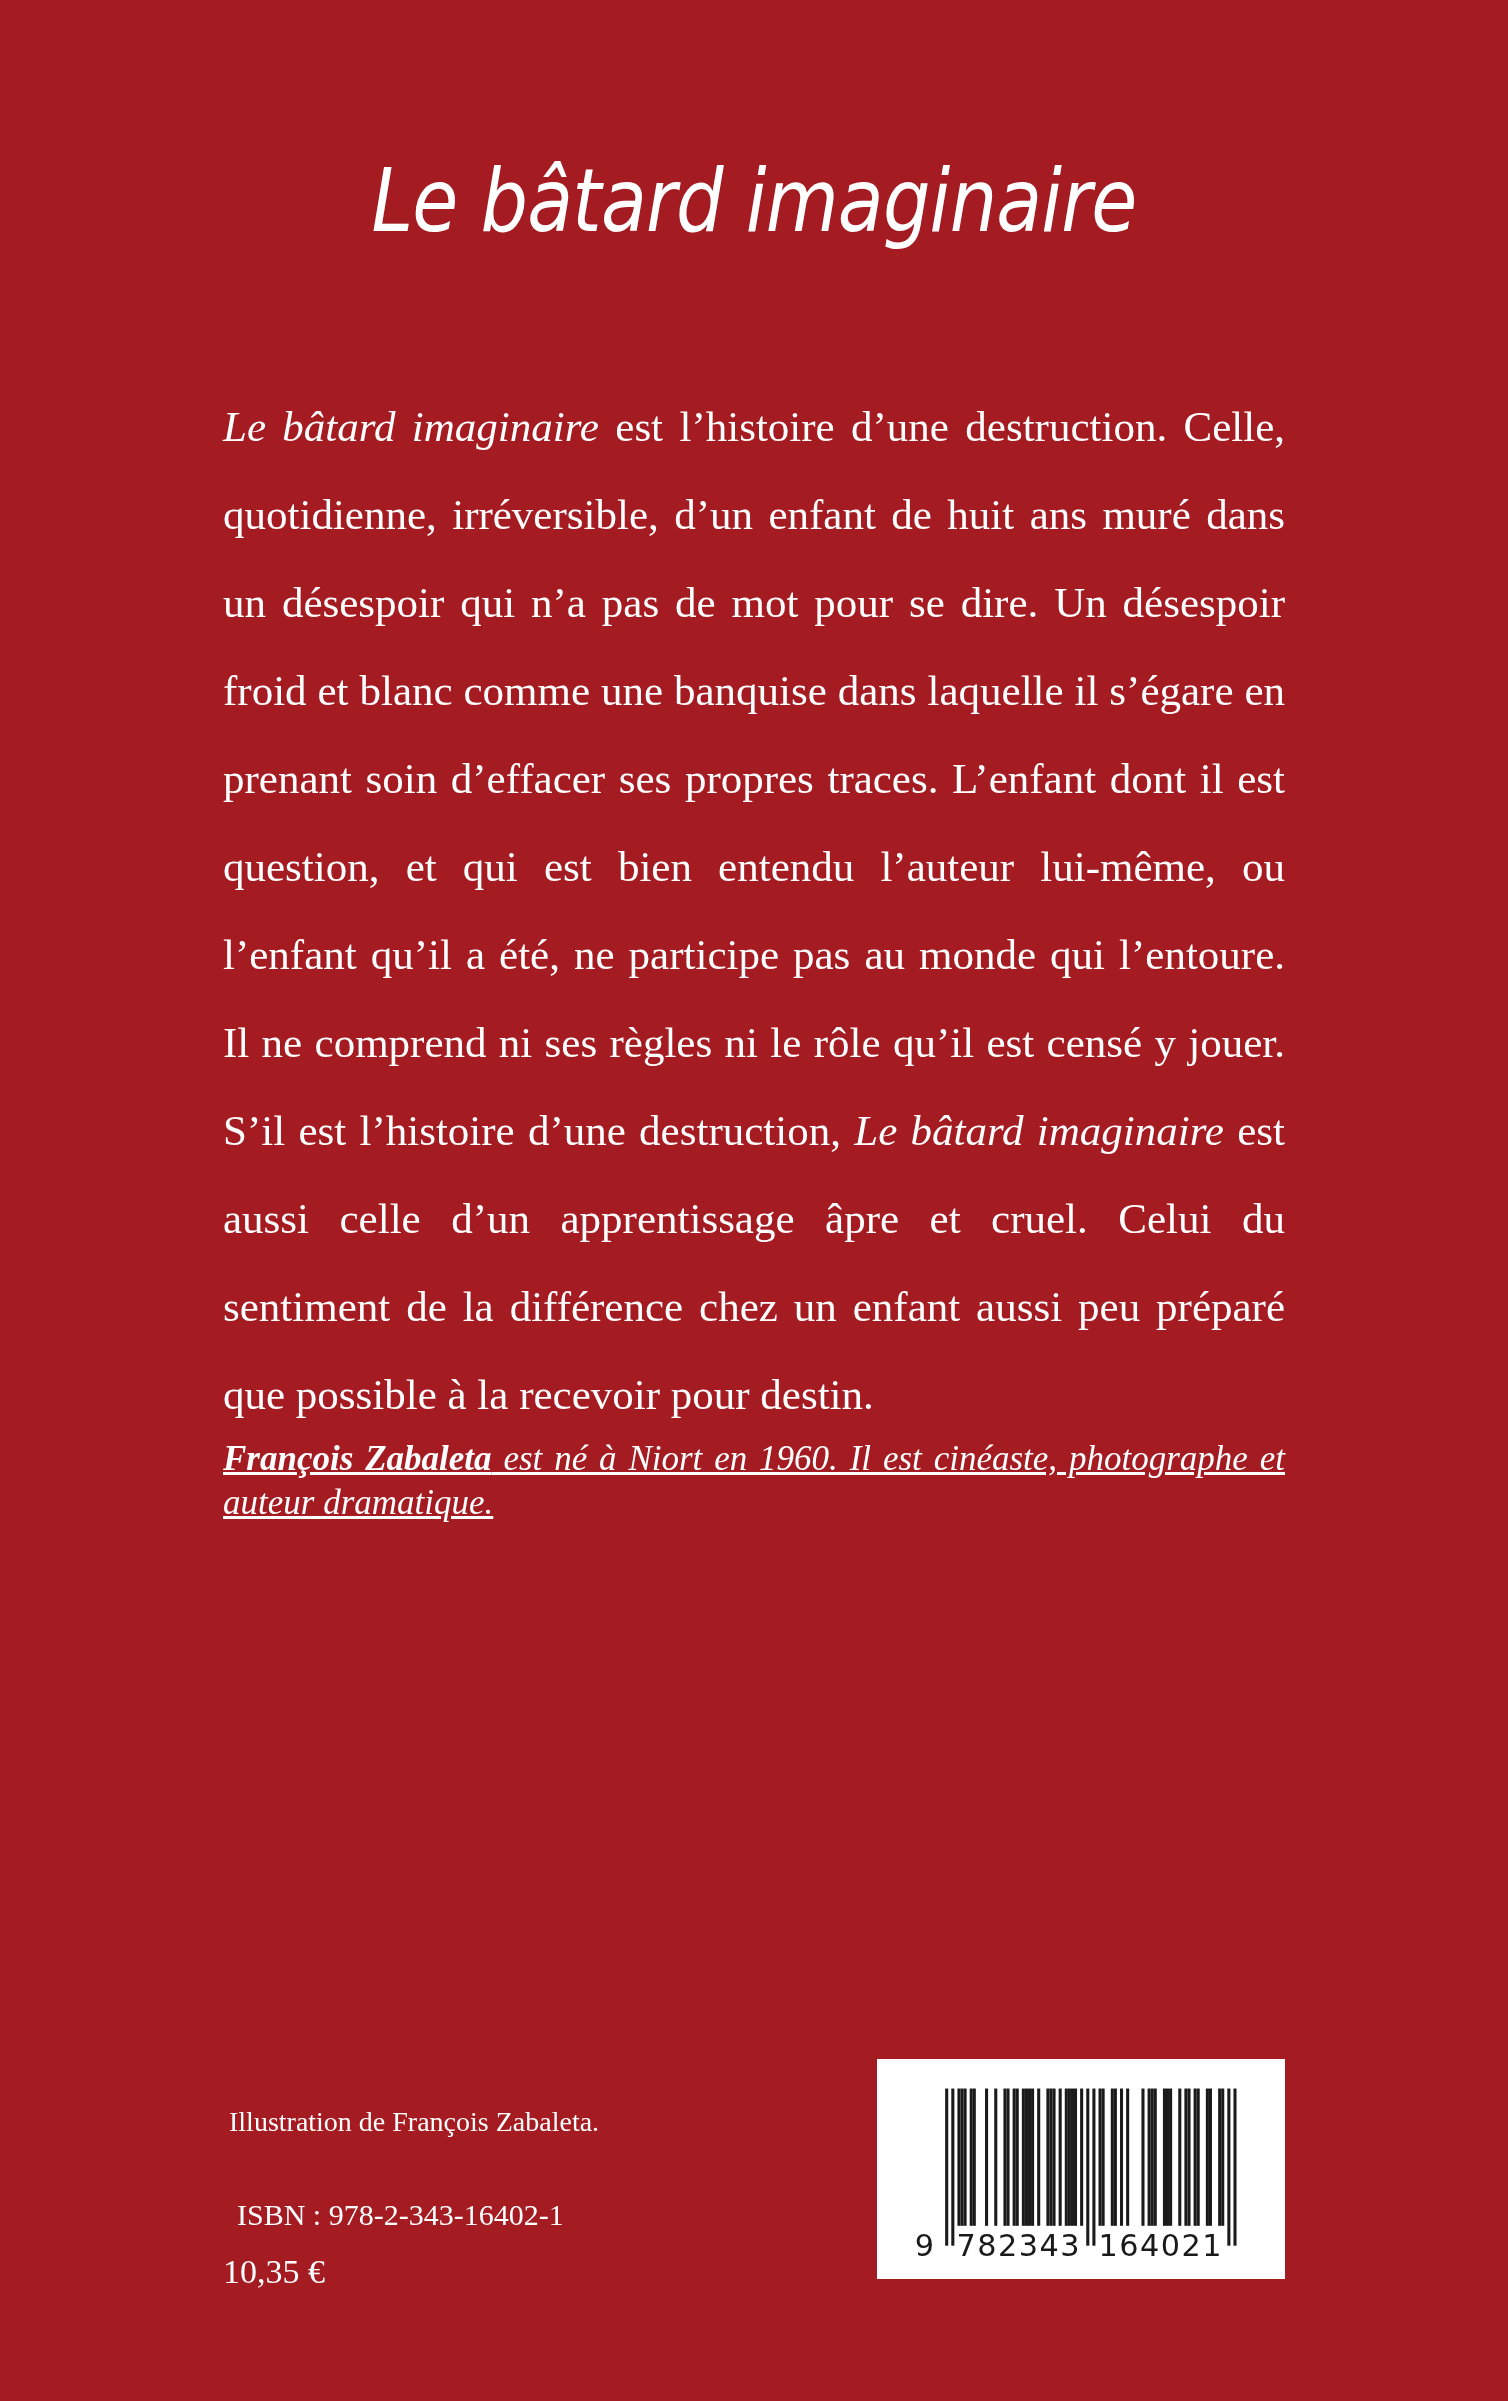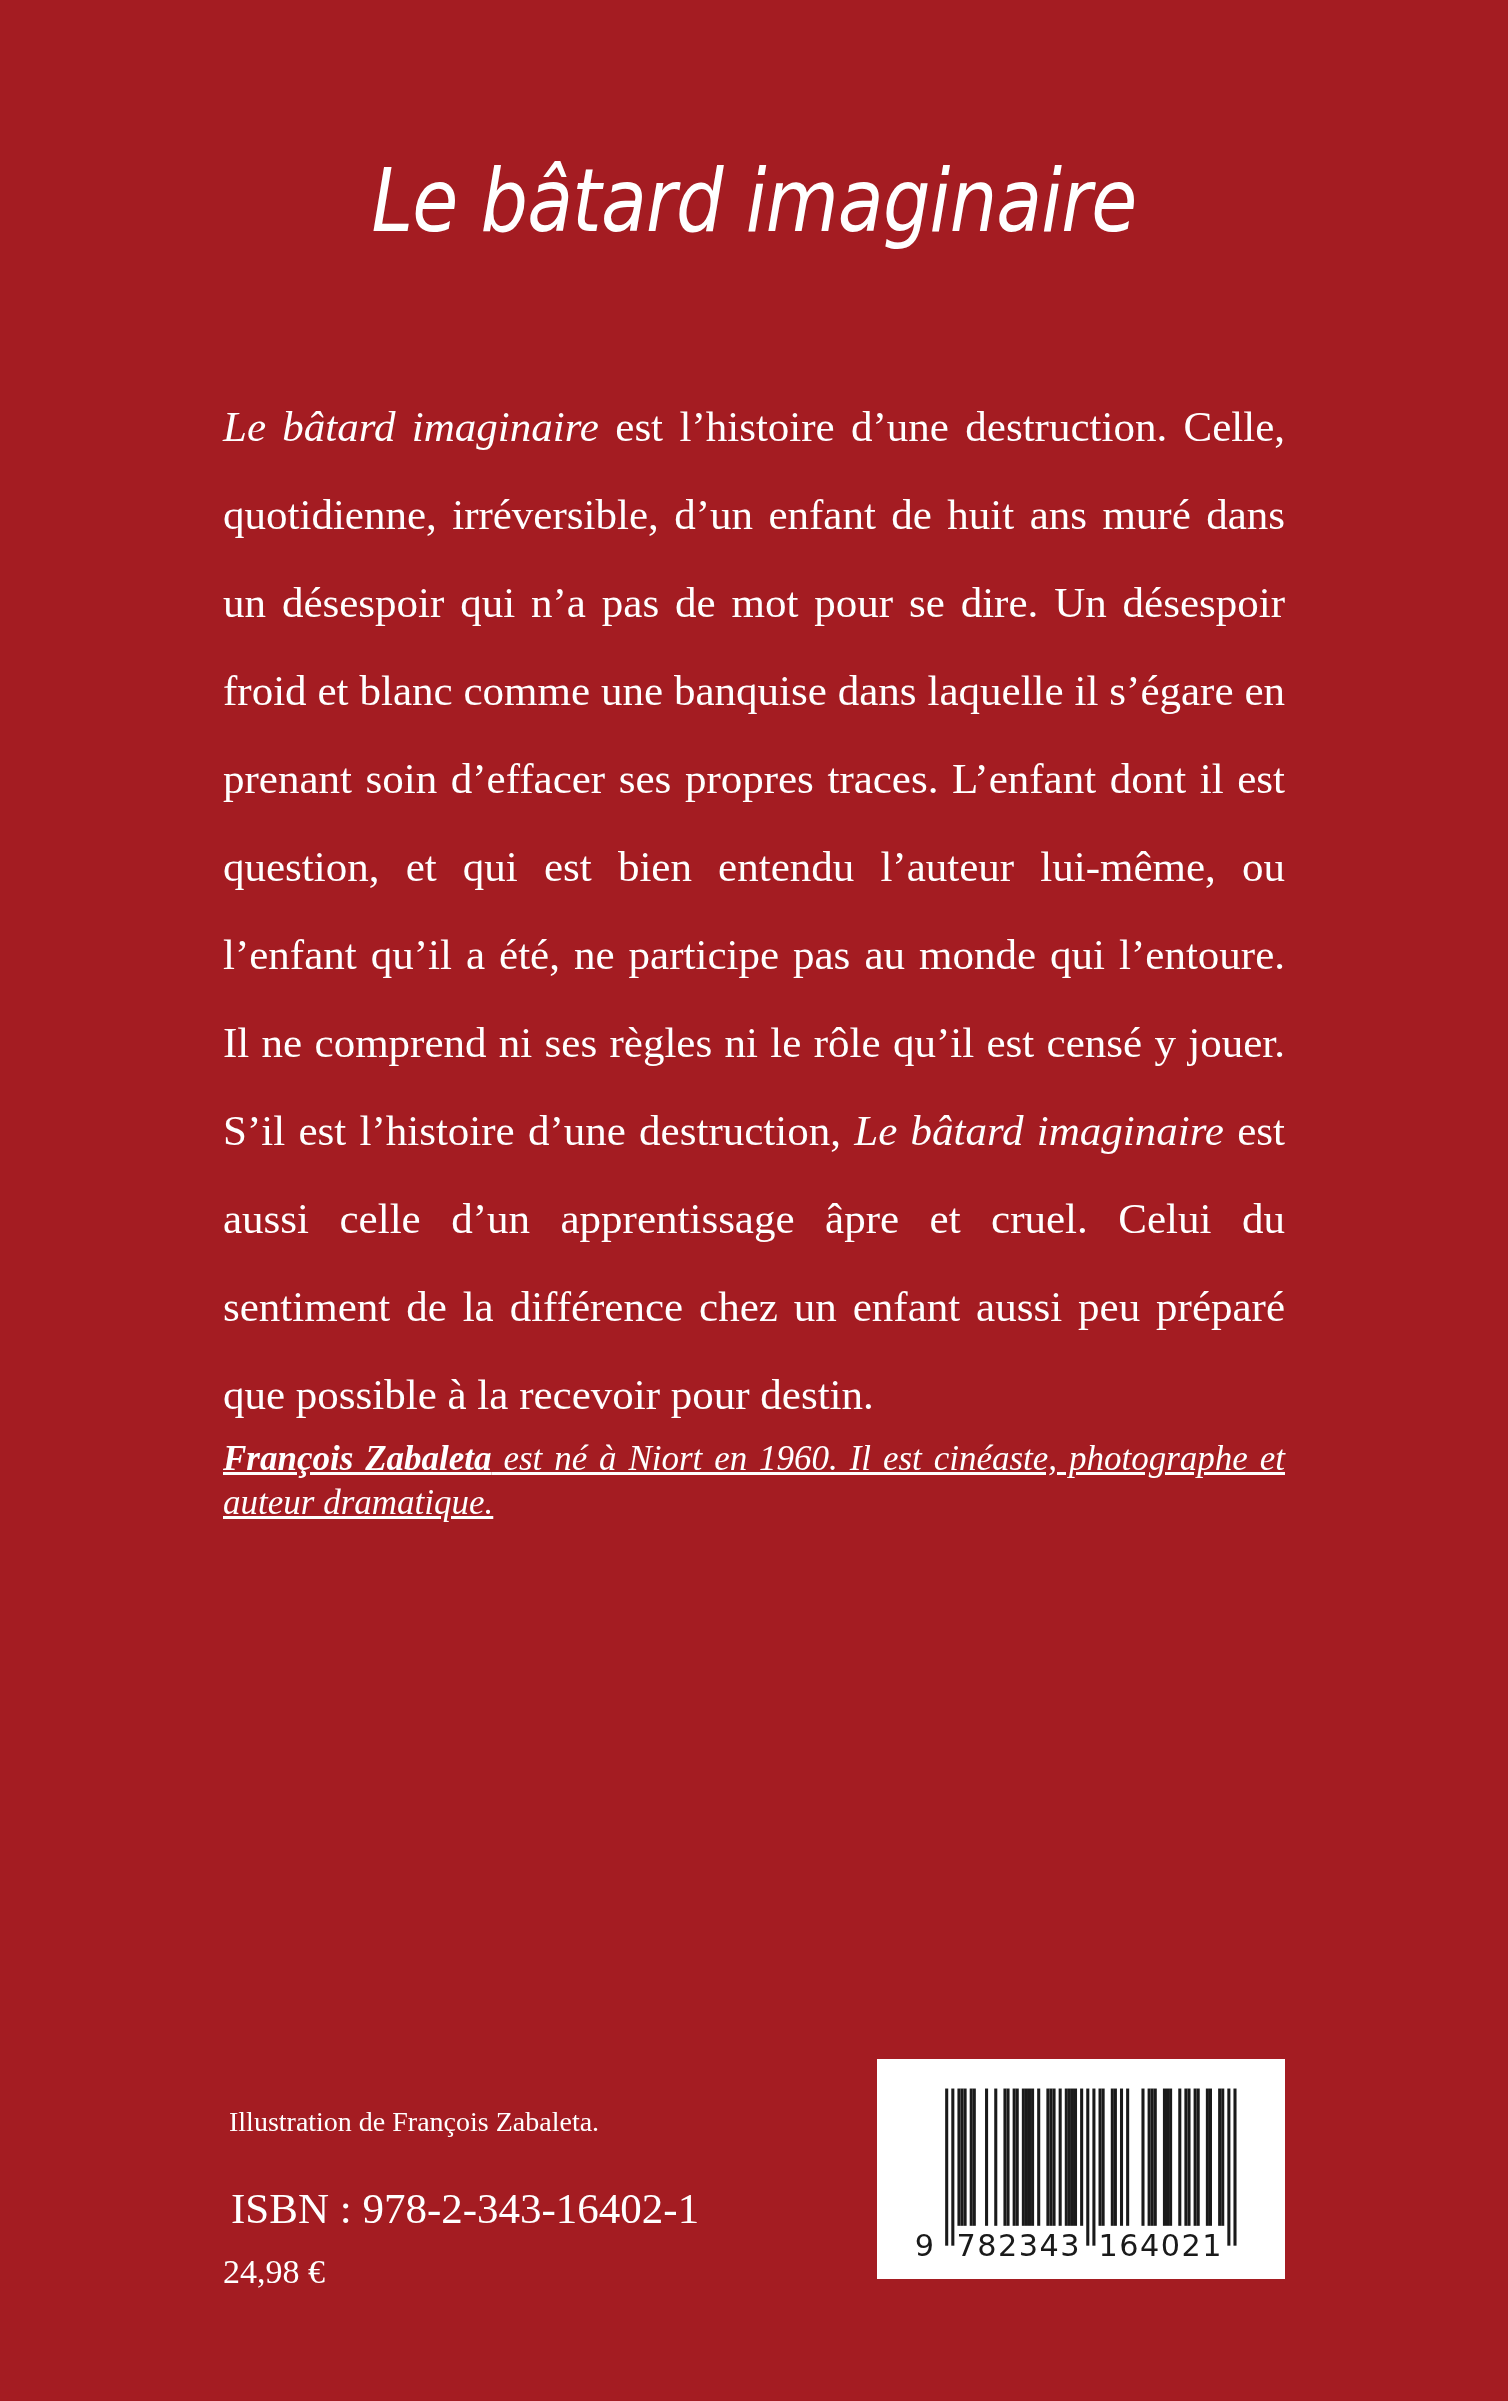--- a/index.html
+++ b/index.html
@@ -63,23 +63,23 @@
       font-family: "Liberation Serif", serif;
       font-size: 28px;
       line-height: 34px;
       margin: 6px;
     }
     .isbn {
       position: absolute;
       left: 223px;
       top: 2180px;
       font-family: "Liberation Serif", serif;
-      font-size: 43px;
+      font-size: 30px;
       line-height: 42px;
-      margin: 8px;
+      margin: 14px;
     }
     .price {
       position: absolute;
       left: 223px;
       top: 2251px;
       font-family: "Liberation Serif", serif;
       font-size: 34px;
       line-height: 42px;
       margin: 0;
     }
@@ -110,21 +110,21 @@
 <p class="blurb">
   <em>Le bâtard imaginaire</em><span> est l’histoire d’une destruction. Celle, quotidienne, irréversible, d’un enfant de huit ans muré dans un désespoir qui n’a pas de mot pour se dire. Un désespoir froid et blanc comme une banquise dans laquelle il s’égare en prenant soin d’effacer ses propres traces. L’enfant dont il est question, et qui est bien entendu l’auteur lui-même, ou l’enfant qu’il a été, ne participe pas au monde qui l’entoure. Il ne comprend ni ses règles ni le rôle qu’il est censé y jouer. S’il est l’histoire d’une destruction, </span><em>Le bâtard imaginaire</em><span> est aussi celle d’un apprentissage âpre et cruel. Celui du sentiment de la différence chez un enfant aussi peu préparé que possible à la recevoir pour destin.</span>
 </p>
 
 <p class="bio">
   <strong>François Zabaleta</strong><span> est né à Niort en 1960. Il est cinéaste, photographe et auteur dramatique.</span>
 </p>
 
 <p class="credit">Illustration de François Zabaleta.</p>
 <p class="isbn">ISBN : 978-2-343-16402-1</p>
-<p class="price">24,98 €</p>
+<p class="price">10,35 €</p>
 
 <div class="barcode-box">
   <svg id="barcode-svg" width="408" height="220" viewBox="0 0 431 232">
     <g id="bc-bars">
         <rect x="72.00" y="31" width="3.24" height="166" fill="#1a1a1a"></rect>
         <rect x="78.48" y="31" width="3.24" height="166" fill="#1a1a1a"></rect>
         <rect x="84.96" y="31" width="3.24" height="145" fill="#1a1a1a"></rect>
         <rect x="88.20" y="31" width="3.24" height="145" fill="#1a1a1a"></rect>
         <rect x="91.44" y="31" width="3.24" height="145" fill="#1a1a1a"></rect>
         <rect x="97.92" y="31" width="3.24" height="145" fill="#1a1a1a"></rect>

